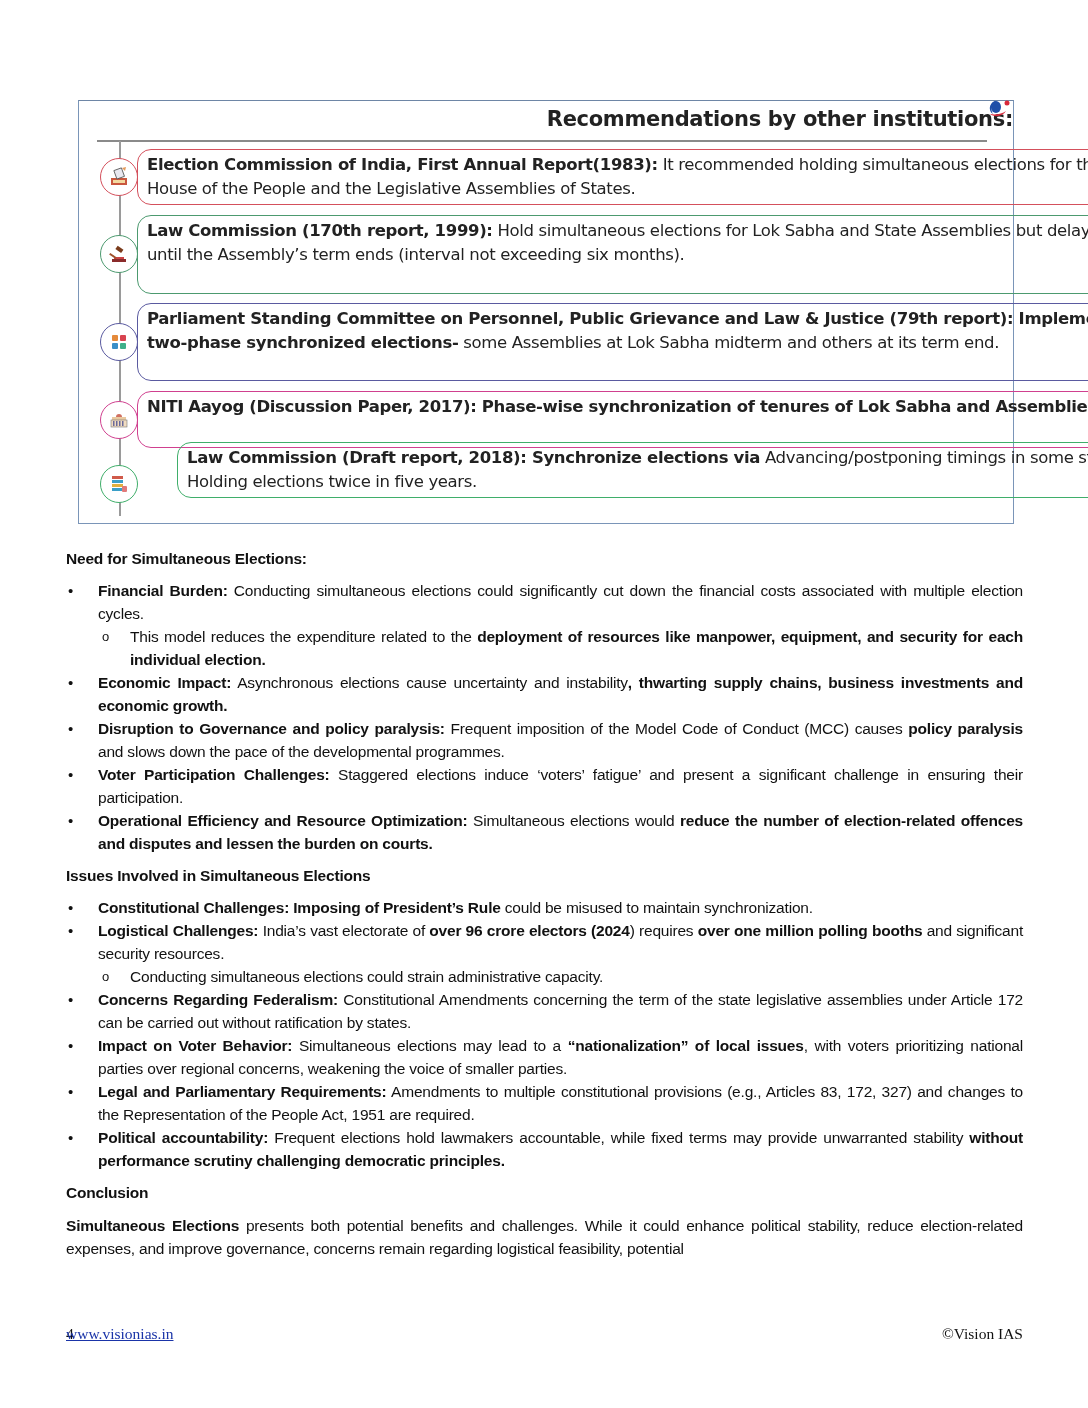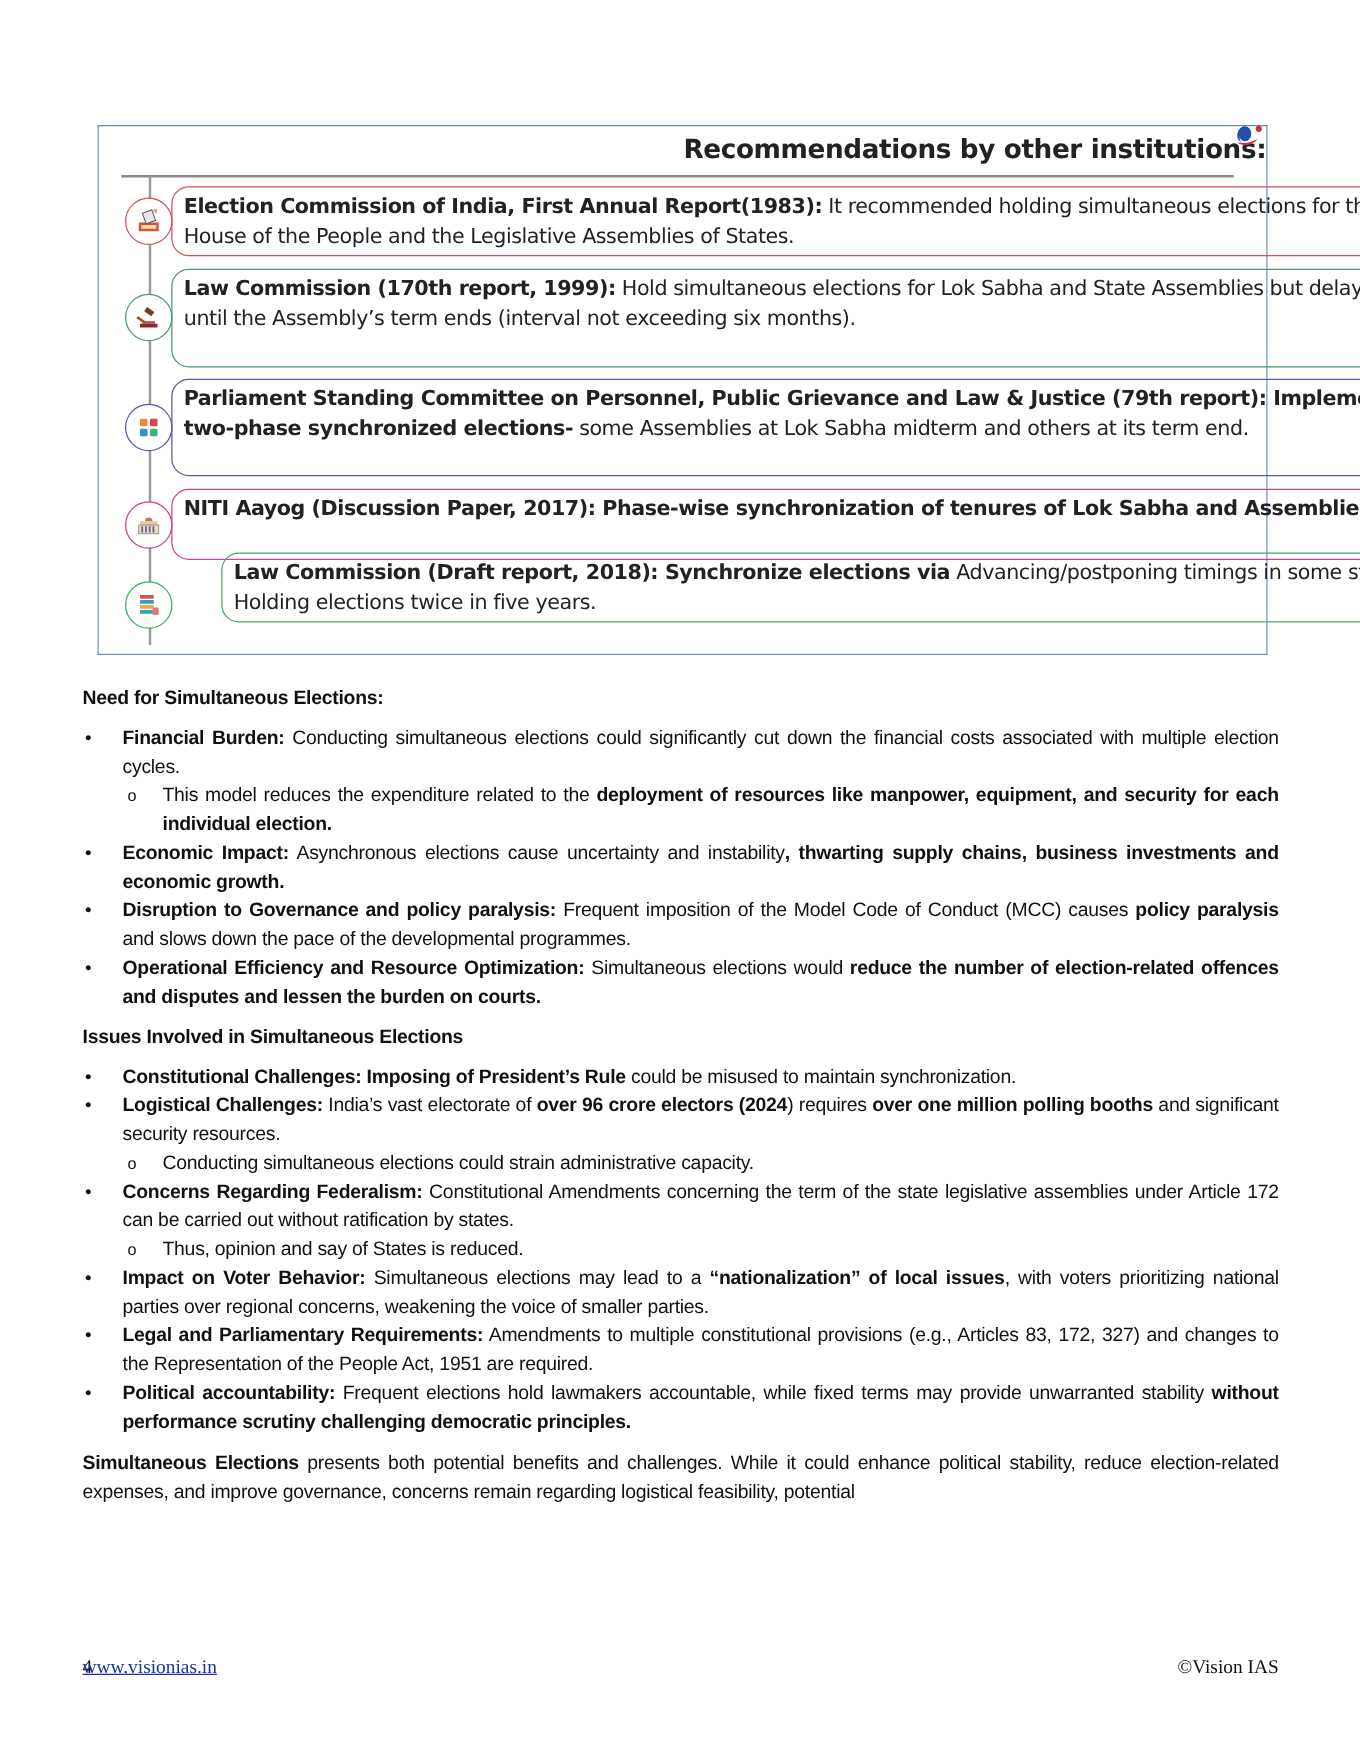--- a/index.html
+++ b/index.html
@@ -118,37 +118,37 @@
   </div>
 
   <div class="doc">
     <p class="h">Need for Simultaneous Elections:</p>
     <ul class="l1">
         <li><b>Financial Burden:</b><span> Conducting simultaneous elections could significantly cut down the financial costs associated with multiple election cycles.</span><ul class="l2">
             <li><span>This model reduces the expenditure related to the </span><b>deployment of resources like manpower, equipment, and security for each individual election.</b></li>
           </ul></li>
         <li><b>Economic Impact:</b><span> Asynchronous elections cause uncertainty and instability</span><b>, thwarting supply chains, business investments and economic growth.</b></li>
         <li><b>Disruption to Governance and policy paralysis:</b><span> Frequent imposition of the Model Code of Conduct (MCC) causes </span><b>policy paralysis</b><span> and slows down the pace of the developmental programmes.</span></li>
+        <li><b>Voter Participation Challenges:</b><span> Staggered elections induce ‘voters’ fatigue’ and present a significant challenge in ensuring their participation.</span></li>
         <li><b>Operational Efficiency and Resource Optimization:</b><span> Simultaneous elections would </span><b>reduce the number of election-related offences and disputes and lessen the burden on courts.</b></li>
       </ul>
 
     <p class="h">Issues Involved in Simultaneous Elections</p>
     <ul class="l1">
         <li><b>Constitutional Challenges:  Imposing of President’s Rule</b><span> could be misused to maintain synchronization.</span></li>
         <li><b>Logistical Challenges:</b><span> India’s vast electorate of </span><b>over 96 crore electors (2024</b><span>) requires </span><b>over one million polling booths</b><span> and significant security resources.</span><ul class="l2">
             <li><span>Conducting simultaneous elections could strain administrative capacity.</span></li>
           </ul></li>
-        <li><b>Concerns Regarding Federalism:</b><span> Constitutional Amendments concerning the term of the state legislative assemblies under Article 172 can be carried out without ratification by states.</span><ul class="l2">
-            <li><span>Thus, opinion and say of States is reduced.</span></li>
-          </ul></li>
+        <li><b>Concerns Regarding Federalism:</b><span> Constitutional Amendments concerning the term of the state legislative assemblies under Article 172 can be carried out without ratification by states.</span></li>
         <li><b>Impact on Voter Behavior:</b><span> Simultaneous elections may lead to a </span><b>“nationalization” of local issues</b><span>, with voters prioritizing national parties over regional concerns, weakening the voice of smaller parties.</span></li>
         <li><b>Legal and Parliamentary Requirements:</b><span> Amendments to multiple constitutional provisions (e.g., Articles 83, 172, 327) and changes to the Representation of the People Act, 1951 are required.</span></li>
         <li><b>Political accountability:</b><span> Frequent elections hold lawmakers accountable, while fixed terms may provide unwarranted stability </span><b>without performance scrutiny challenging democratic principles.</b></li>
       </ul>
 
+    <p class="h">Conclusion</p>
     <p class="para"><b>Simultaneous Elections</b><span> presents both potential benefits and challenges. While it could enhance political stability, reduce election-related expenses, and improve governance, concerns remain regarding logistical feasibility, potential</span></p>
   </div>
 
   <div class="footer">
     <span class="pg">4</span>
     <a class="url">www.visionias.in</a>
     <span class="copy">©Vision IAS</span>
   </div>
 </div>
 

